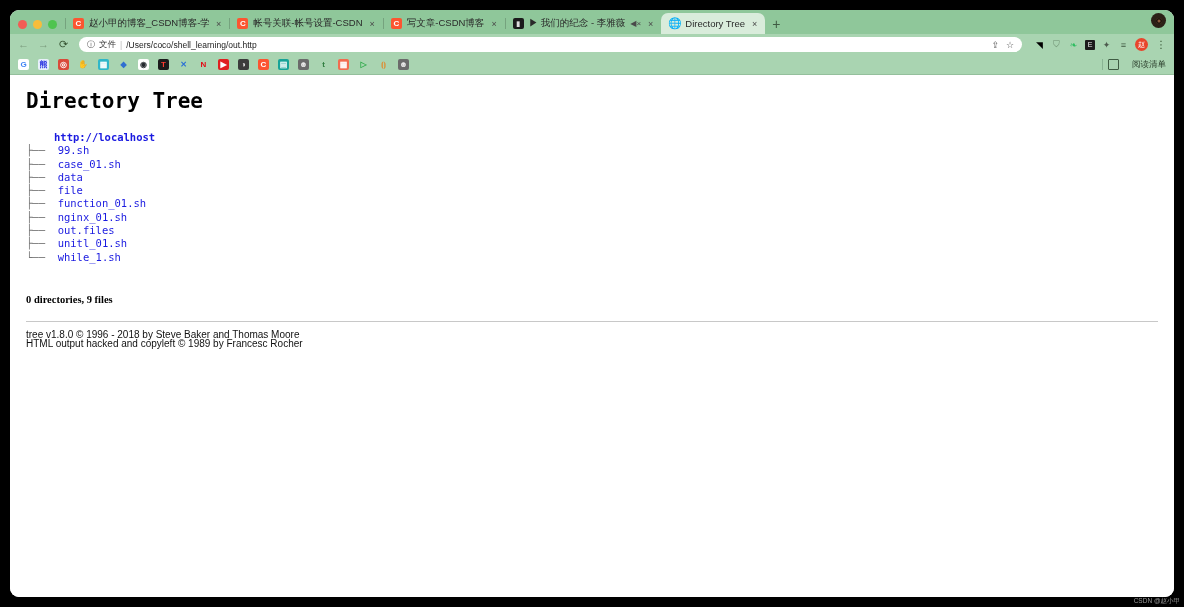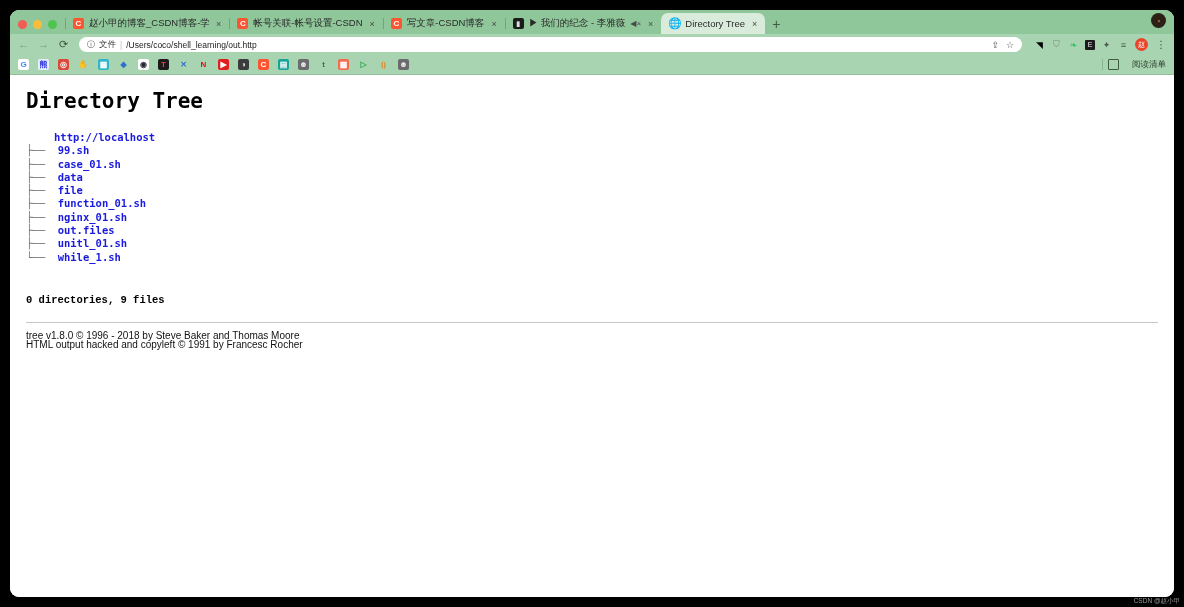--- a/index.html
+++ b/index.html
@@ -170,26 +170,26 @@
     color: #000;
     letter-spacing: 0px;
   }
   .tree {
     font-family: "DejaVu Sans Mono", "Liberation Mono", monospace;
     font-size: 10.5px;
     line-height: 13.3px;
     color: #1414d2;
     white-space: pre;
   }
-  .tree a { color: #1a1ae0; text-decoration: none; font-weight: bold; }
+  .tree a { color: #1a1ae0; text-decoration: none; font-weight: normal; }
   .tree .root { color: #1a1ae0; font-weight: bold; padding-left: 28px; }
   .tree .branch { color: #777; font-weight: normal; }
 
   .summary {
-    font-family: Liberation Mono, monospace;
+    font-family: Liberation Serif, serif;
     font-size: 10.5px;
     font-weight: bold;
     color: #000;
     margin-top: 30px;
   }
   hr.sep {
     border: none;
     border-top: 1px solid #c8c8c8;
     margin: 16px 0 8px 0;
   }
@@ -333,21 +333,21 @@
 <span class="branch">├──</span>  <a href="#">out.files</a>
 <span class="branch">├──</span>  <a href="#">unitl_01.sh</a>
 <span class="branch">└──</span>  <a href="#">while_1.sh</a></div>
 
         <div class="summary">0 directories, 9 files</div>
 
         <hr class="sep">
 
         <div class="credits">
           <div>tree v1.8.0 © 1996 - 2018 by Steve Baker and Thomas Moore</div>
-          <div>HTML output hacked and copyleft © 1991 by Francesc Rocher</div>
+          <div>HTML output hacked and copyleft © 1989 by Francesc Rocher</div>
         </div>
 
       </div>
     </div>
 
   </div>
 
   <div class="watermark">CSDN @赵小甲</div>
 </div>
 

